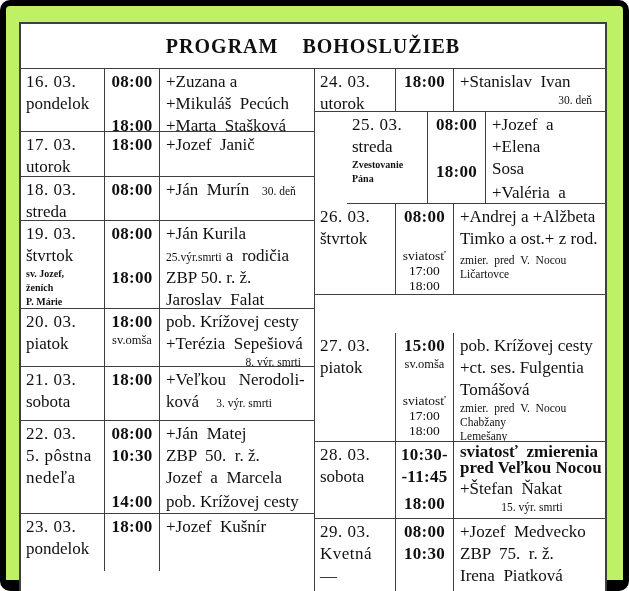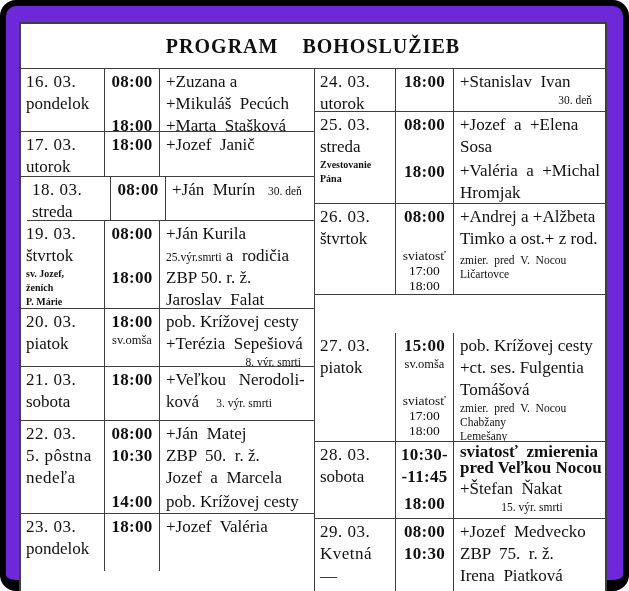--- a/index.html
+++ b/index.html
@@ -2,22 +2,22 @@
 <html><head>
 <meta charset="utf-8">
 <style>
   html,body{margin:0;padding:0;}
   body{
     width:629px;height:591px;position:relative;background:#ffffff;
     font-family:"Liberation Serif","DejaVu Serif",serif;color:#101010;
     overflow:hidden;
   }
   .page{
-    position:absolute;inset:0;box-sizing:border-box;background:#6d28d9;
-    border:6px solid #000000;border-bottom-width:11px;border-radius:16px;
+    position:absolute;inset:0;box-sizing:border-box;background:#bef264;
+    border:6px solid #000000;border-bottom-width:11px;border-radius:10px;
     padding:16px 0 0 13px;
   }
   .sheet{
     width:588px;box-sizing:border-box;background:#ffffff;
     border:2px solid #3f3f3f;
   }
   .title-row{
     height:45px;box-sizing:border-box;border-bottom:1.5px solid #3f3f3f;
     display:flex;align-items:center;justify-content:center;
     font-weight:bold;font-size:20px;letter-spacing:1px;white-space:pre;
@@ -79,21 +79,21 @@
               <div class="ln ln-date">17. 03.</div>
               <div class="ln ln-day">utorok</div>
             </div>
             <div class="cell time">
               <div class="ln ln-time">18:00</div>
             </div>
             <div class="cell desc">
               <div class="ln ln-main">+Jozef  Janič</div>
             </div>
           </div>
-          <div class="row" style="height: 44px; margin-left: 6px;">
+          <div class="row" style="height: 44px;">
             <div class="cell date">
               <div class="ln ln-date">18. 03.</div>
               <div class="ln ln-day">streda</div>
             </div>
             <div class="cell time">
               <div class="ln ln-time">08:00</div>
             </div>
             <div class="cell desc">
               <div class="ln ln-main"><span class="seg ln-main">+Ján  Murín   </span><span class="seg ln-small">30. deň</span></div>
             </div>
@@ -165,39 +165,39 @@
           </div>
           <div class="row" style="height: 57px;">
             <div class="cell date">
               <div class="ln ln-date">23. 03.</div>
               <div class="ln ln-day">pondelok</div>
             </div>
             <div class="cell time">
               <div class="ln ln-time">18:00</div>
             </div>
             <div class="cell desc">
-              <div class="ln ln-main">+Jozef  Valéria</div>
+              <div class="ln ln-main">+Jozef  Kušnír</div>
             </div>
           </div>
         </div>
       <div class="half right" id="right-table">
           <div class="row" style="height: 43px;">
             <div class="cell date">
               <div class="ln ln-date">24. 03.</div>
               <div class="ln ln-day">utorok</div>
             </div>
             <div class="cell time">
               <div class="ln ln-time">18:00</div>
             </div>
             <div class="cell desc">
               <div class="ln ln-main">+Stanislav  Ivan</div>
               <div class="al-r ln ln-small">30. deň</div>
             </div>
           </div>
-          <div class="row" style="height: 92px;">
+          <div class="row" style="height: 92px; margin-left: 32px;">
             <div class="cell date">
               <div class="ln ln-date">25. 03.</div>
               <div class="ln ln-day">streda</div>
               <div class="ln ln-feast">Zvestovanie</div>
               <div class="ln ln-feast">Pána</div>
             </div>
             <div class="cell time">
               <div class="ln ln-time">08:00</div>
               <div class="ln ln-time" style="margin-top: 25px;">18:00</div>
             </div>

